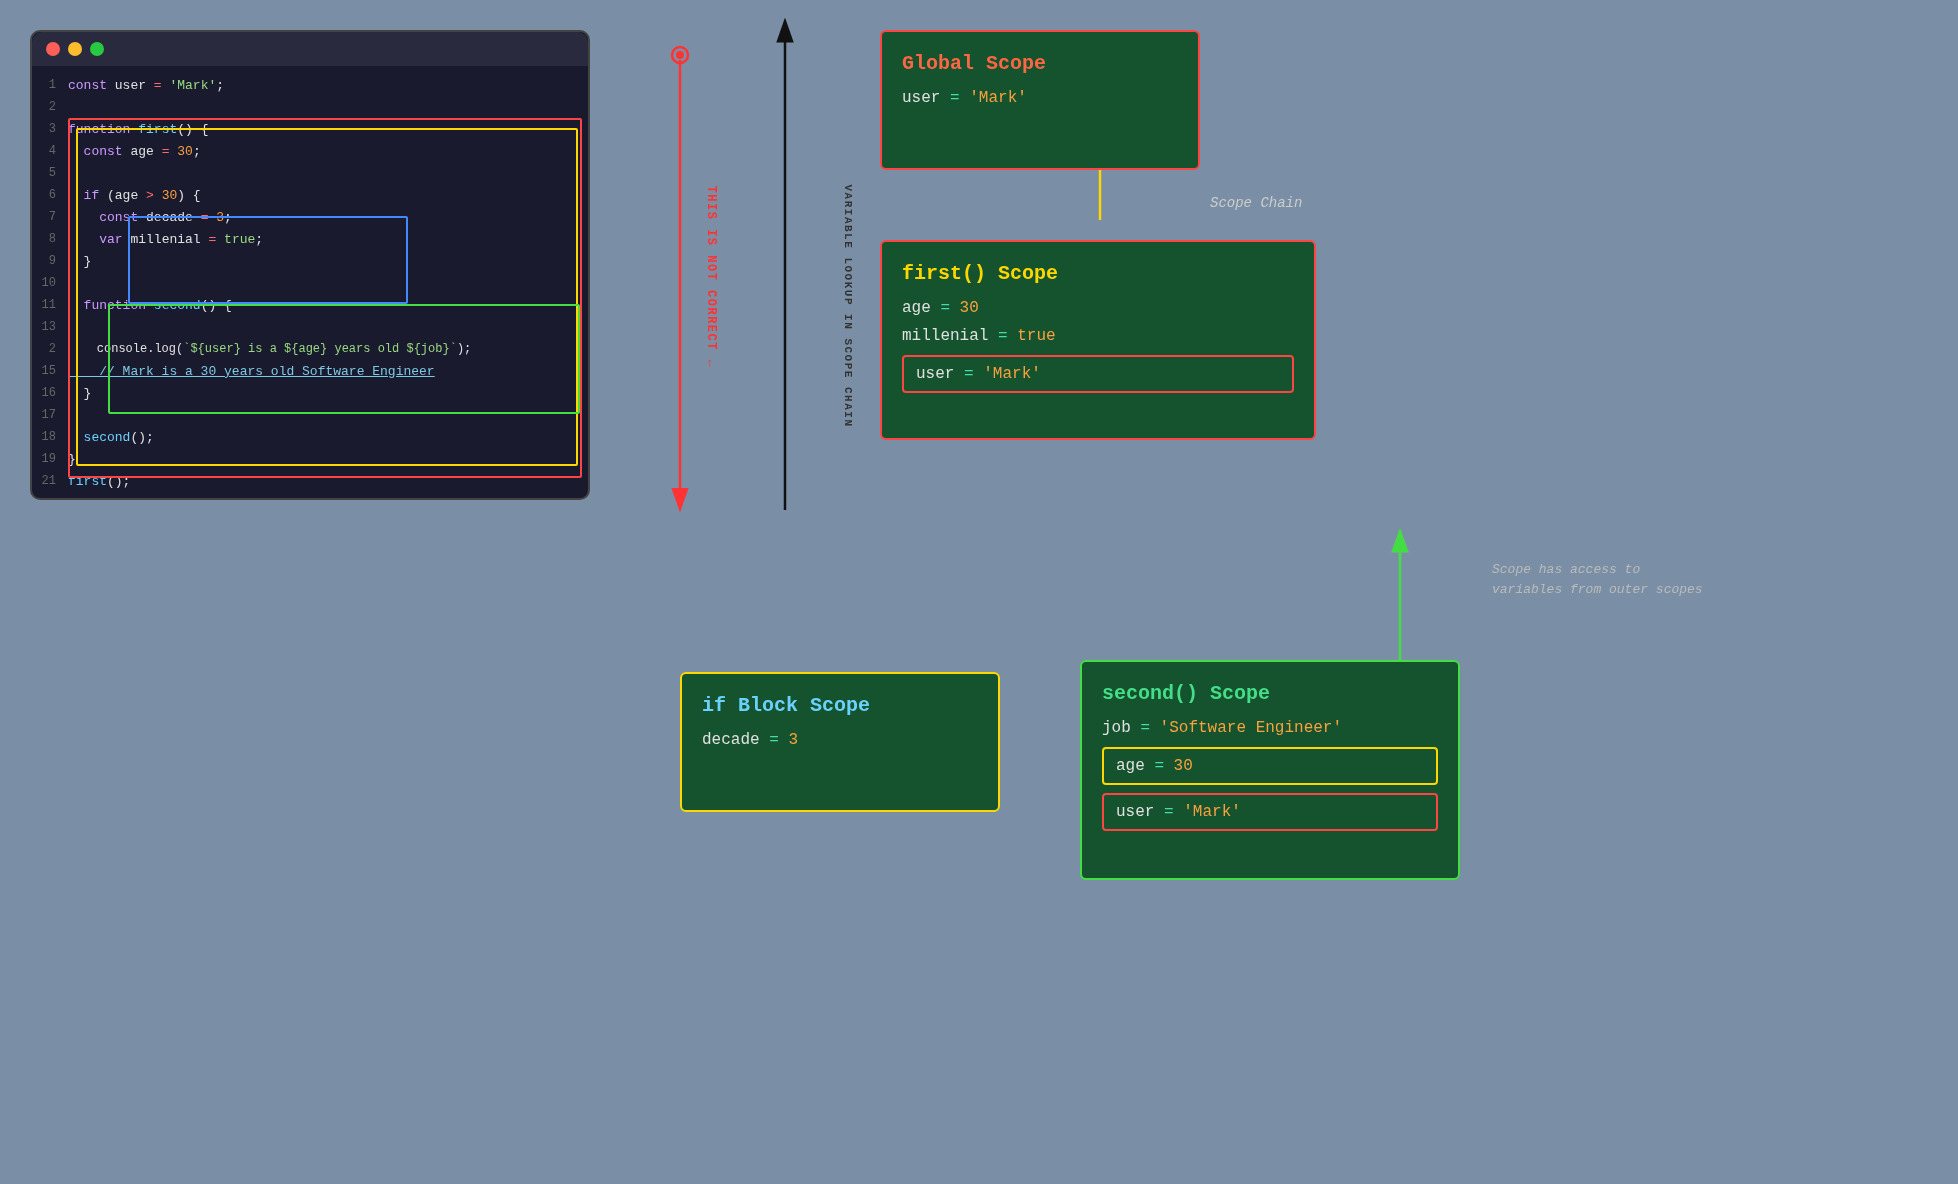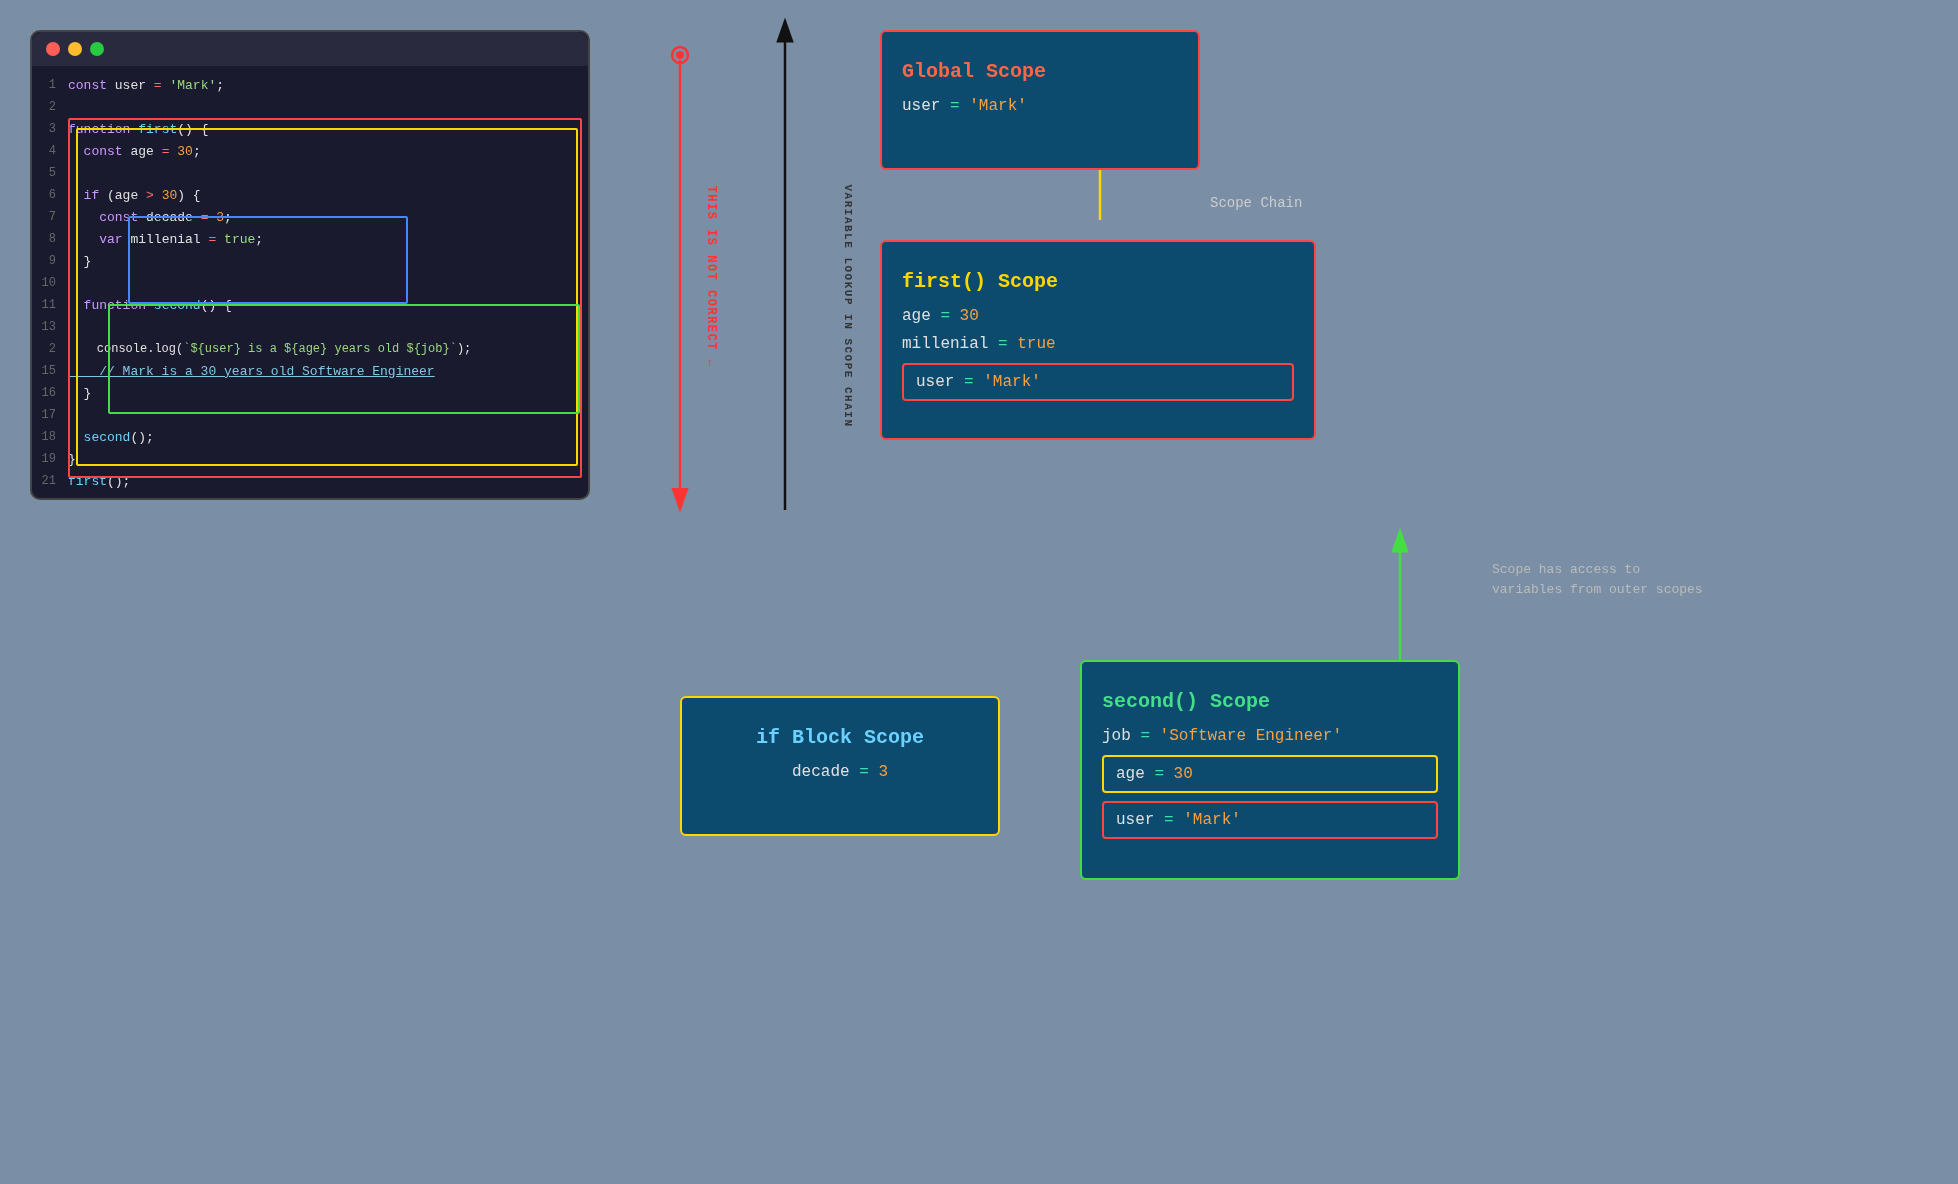--- a/index.html
+++ b/index.html
@@ -72,23 +72,23 @@
       pointer-events: none;
     }
     .box-red { border: 2px solid #ff4444; }
     .box-yellow { border: 2px solid #ffd700; }
     .box-blue { border: 2px solid #4488ff; }
     .box-green { border: 2px solid #44dd44; }
 
     
     .scope-box {
       position: absolute;
-      background: #0c4a6e;
+      background: #14532d;
       border-radius: 6px;
-      padding: 28px 20px;
+      padding: 20px 20px;
     }
     .scope-title {
       font-size: 20px;
       font-weight: bold;
       margin-bottom: 14px;
       font-family: 'Courier New', Courier, monospace;
     }
     .scope-var {
       font-size: 16px;
       color: #e0e0e0;
@@ -105,20 +105,21 @@
       font-family: 'Courier New', Courier, monospace;
       color: #e0e0e0;
     }
 
     
     .label-text {
       font-family: 'Courier New', Courier, monospace;
       font-size: 13px;
       color: #cccccc;
       position: absolute;
+      font-style: italic;
     }
 
     
     .rotated-text {
       position: absolute;
       transform-origin: center center;
       white-space: nowrap;
       font-family: 'Courier New', Courier, monospace;
       font-size: 13px;
       letter-spacing: 2px;
@@ -284,21 +285,21 @@
     <span style="color:#e0e0e0;">age </span><span style="color:#44ddaa;">= </span><span style="color:#f9a03f;">30</span>
   </div>
   <div class="scope-var">
     <span style="color:#e0e0e0;">millenial </span><span style="color:#44ddaa;">= </span><span style="color:#f9a03f;">true</span>
   </div>
   <div class="inner-box" style="border-color: #ff4444;">
     <span style="color:#e0e0e0;">user </span><span style="color:#44ddaa;">= </span><span style="color:#f9a03f;">'Mark'</span>
   </div>
 </div>
 
-<div class="scope-box" style="left: 680px; top: 696px; width: 320px; min-height: 140px; border: 2px solid #ffd700; text-align: center;">
+<div class="scope-box" style="left: 680px; top: 672px; width: 320px; min-height: 140px; border: 2px solid #ffd700;">
   <div class="scope-title" style="color: #6bd1ff;">if Block Scope</div>
   <div class="scope-var">
     <span style="color:#e0e0e0;">decade </span><span style="color:#44ddaa;">= </span><span style="color:#f9a03f;">3</span>
   </div>
 </div>
 
 <div class="scope-box" style="left: 1080px; top: 660px; width: 380px; min-height: 220px; border: 2px solid #44dd44;">
   <div class="scope-title" style="color: #44dd88;">second() Scope</div>
   <div class="scope-var">
     <span style="color:#e0e0e0;">job </span><span style="color:#44ddaa;">= </span><span style="color:#f9a03f;">'Software Engineer'</span>

